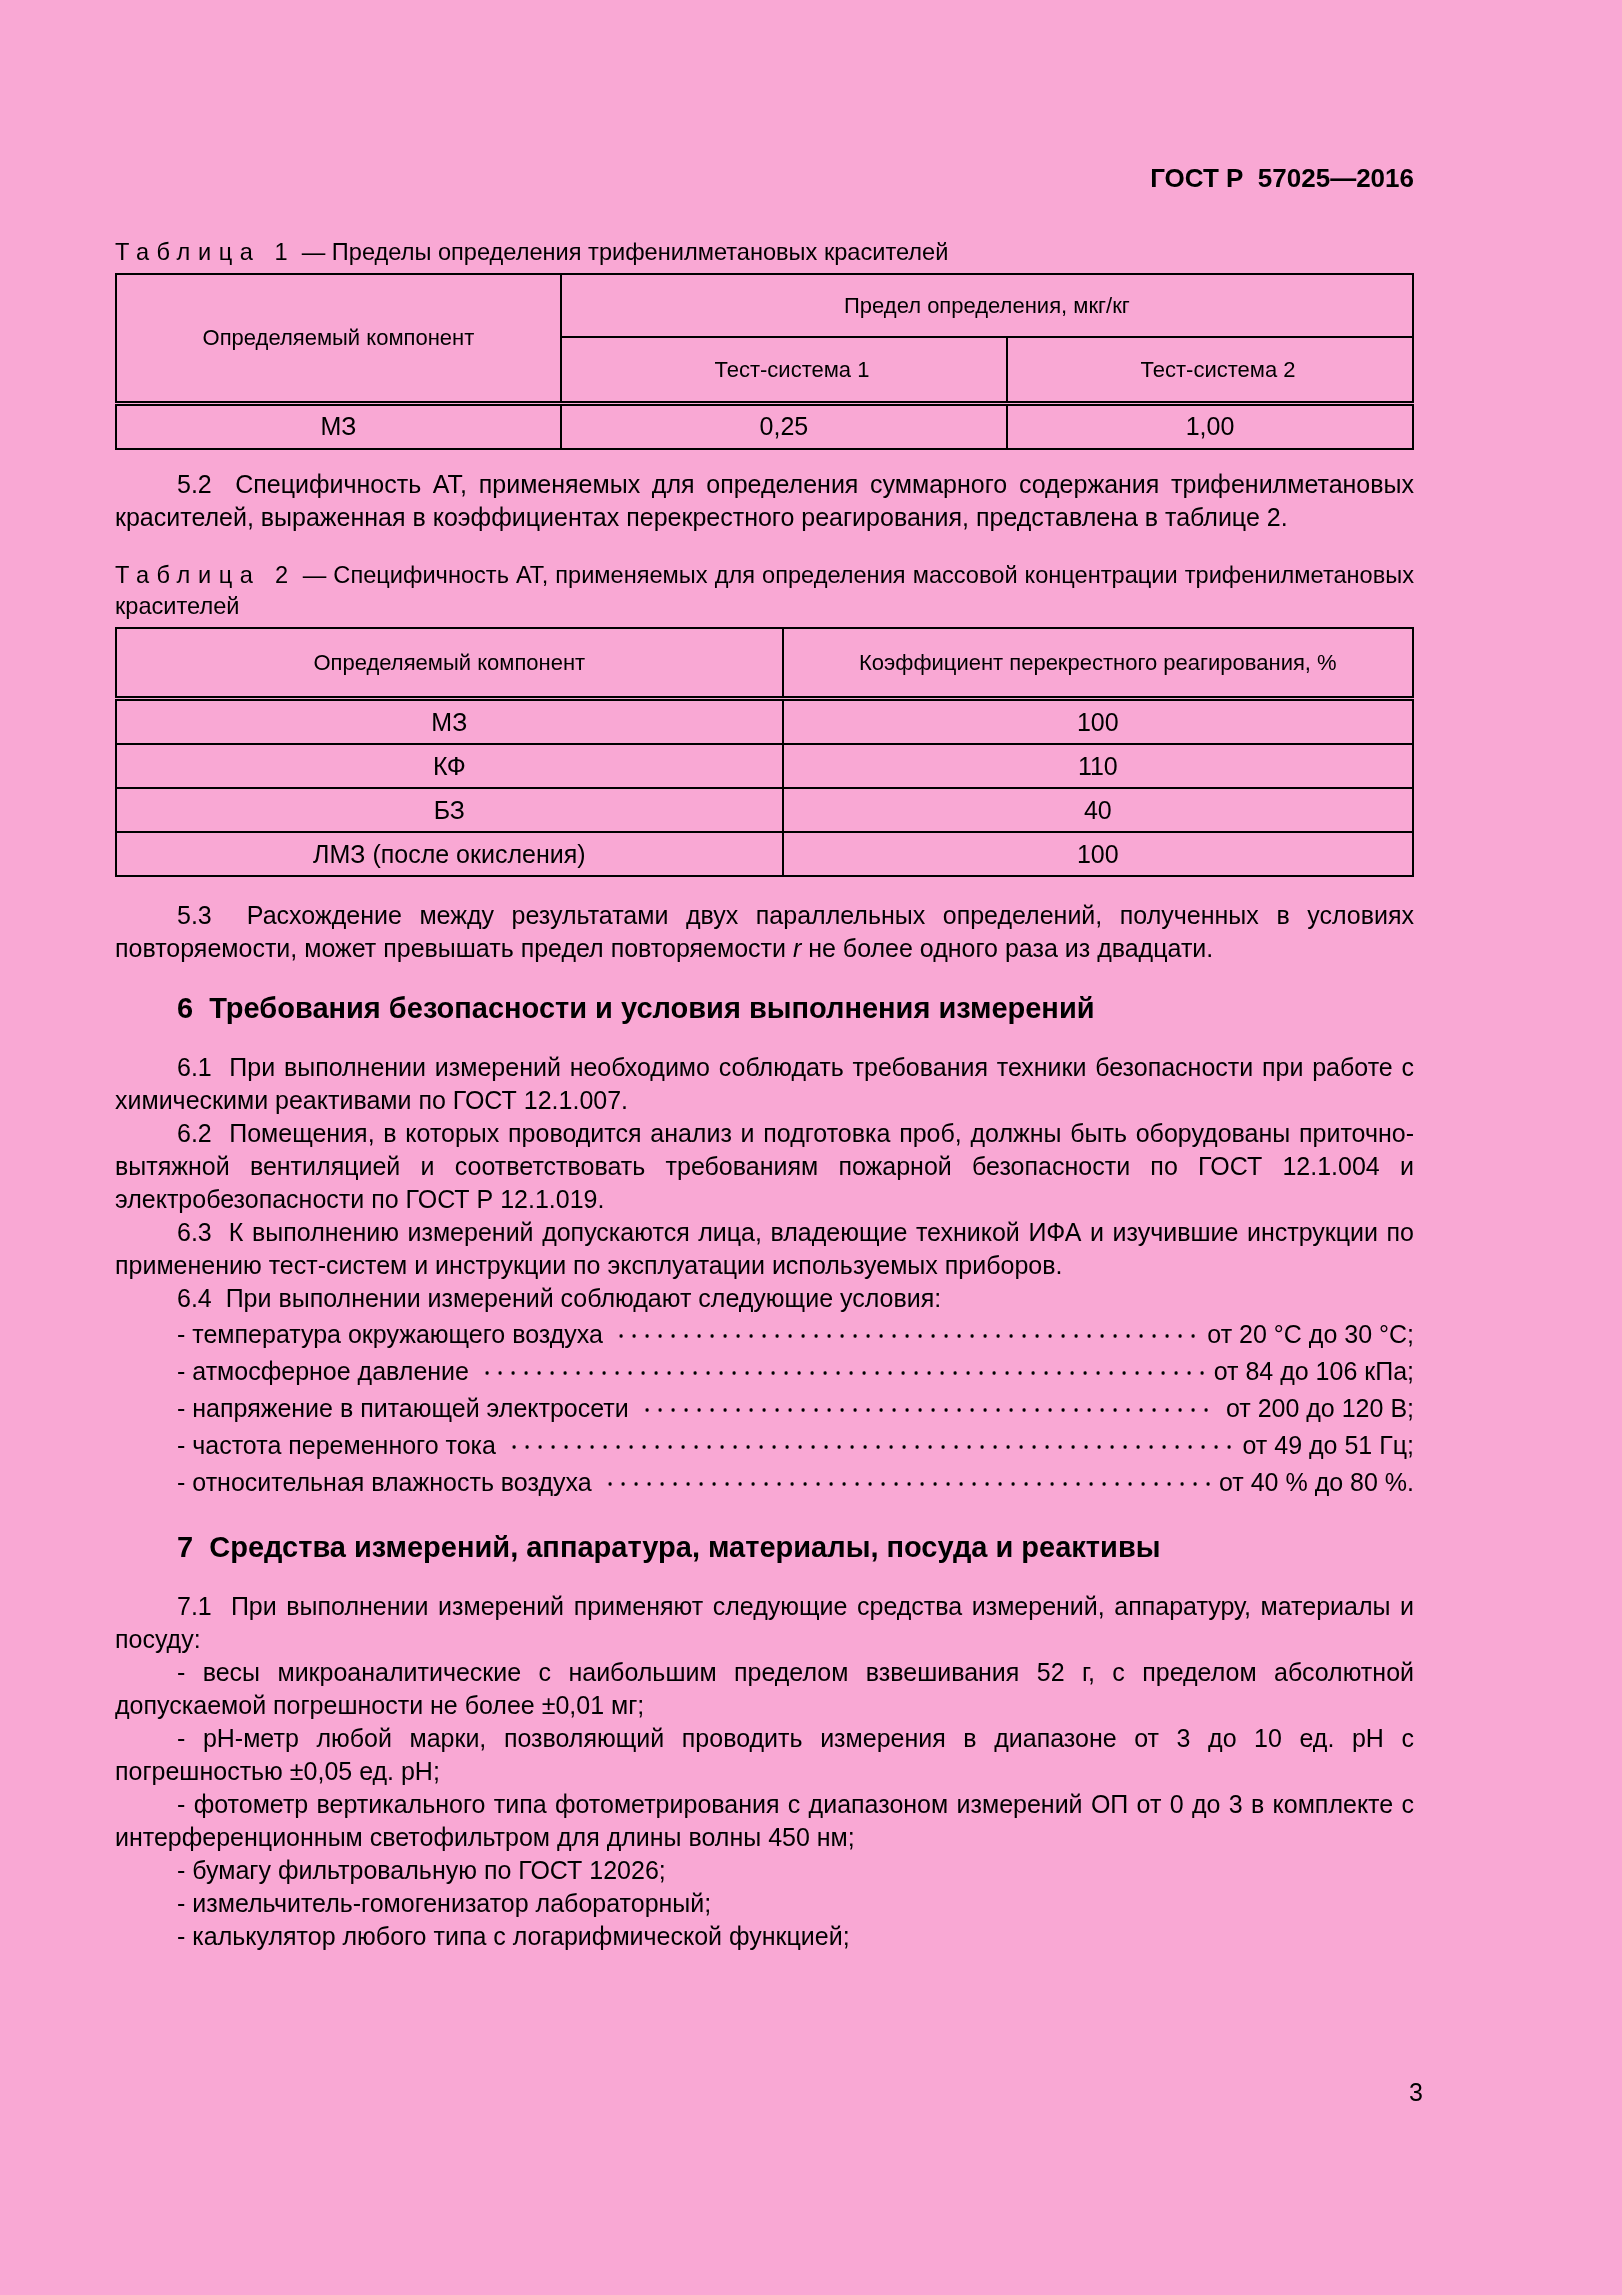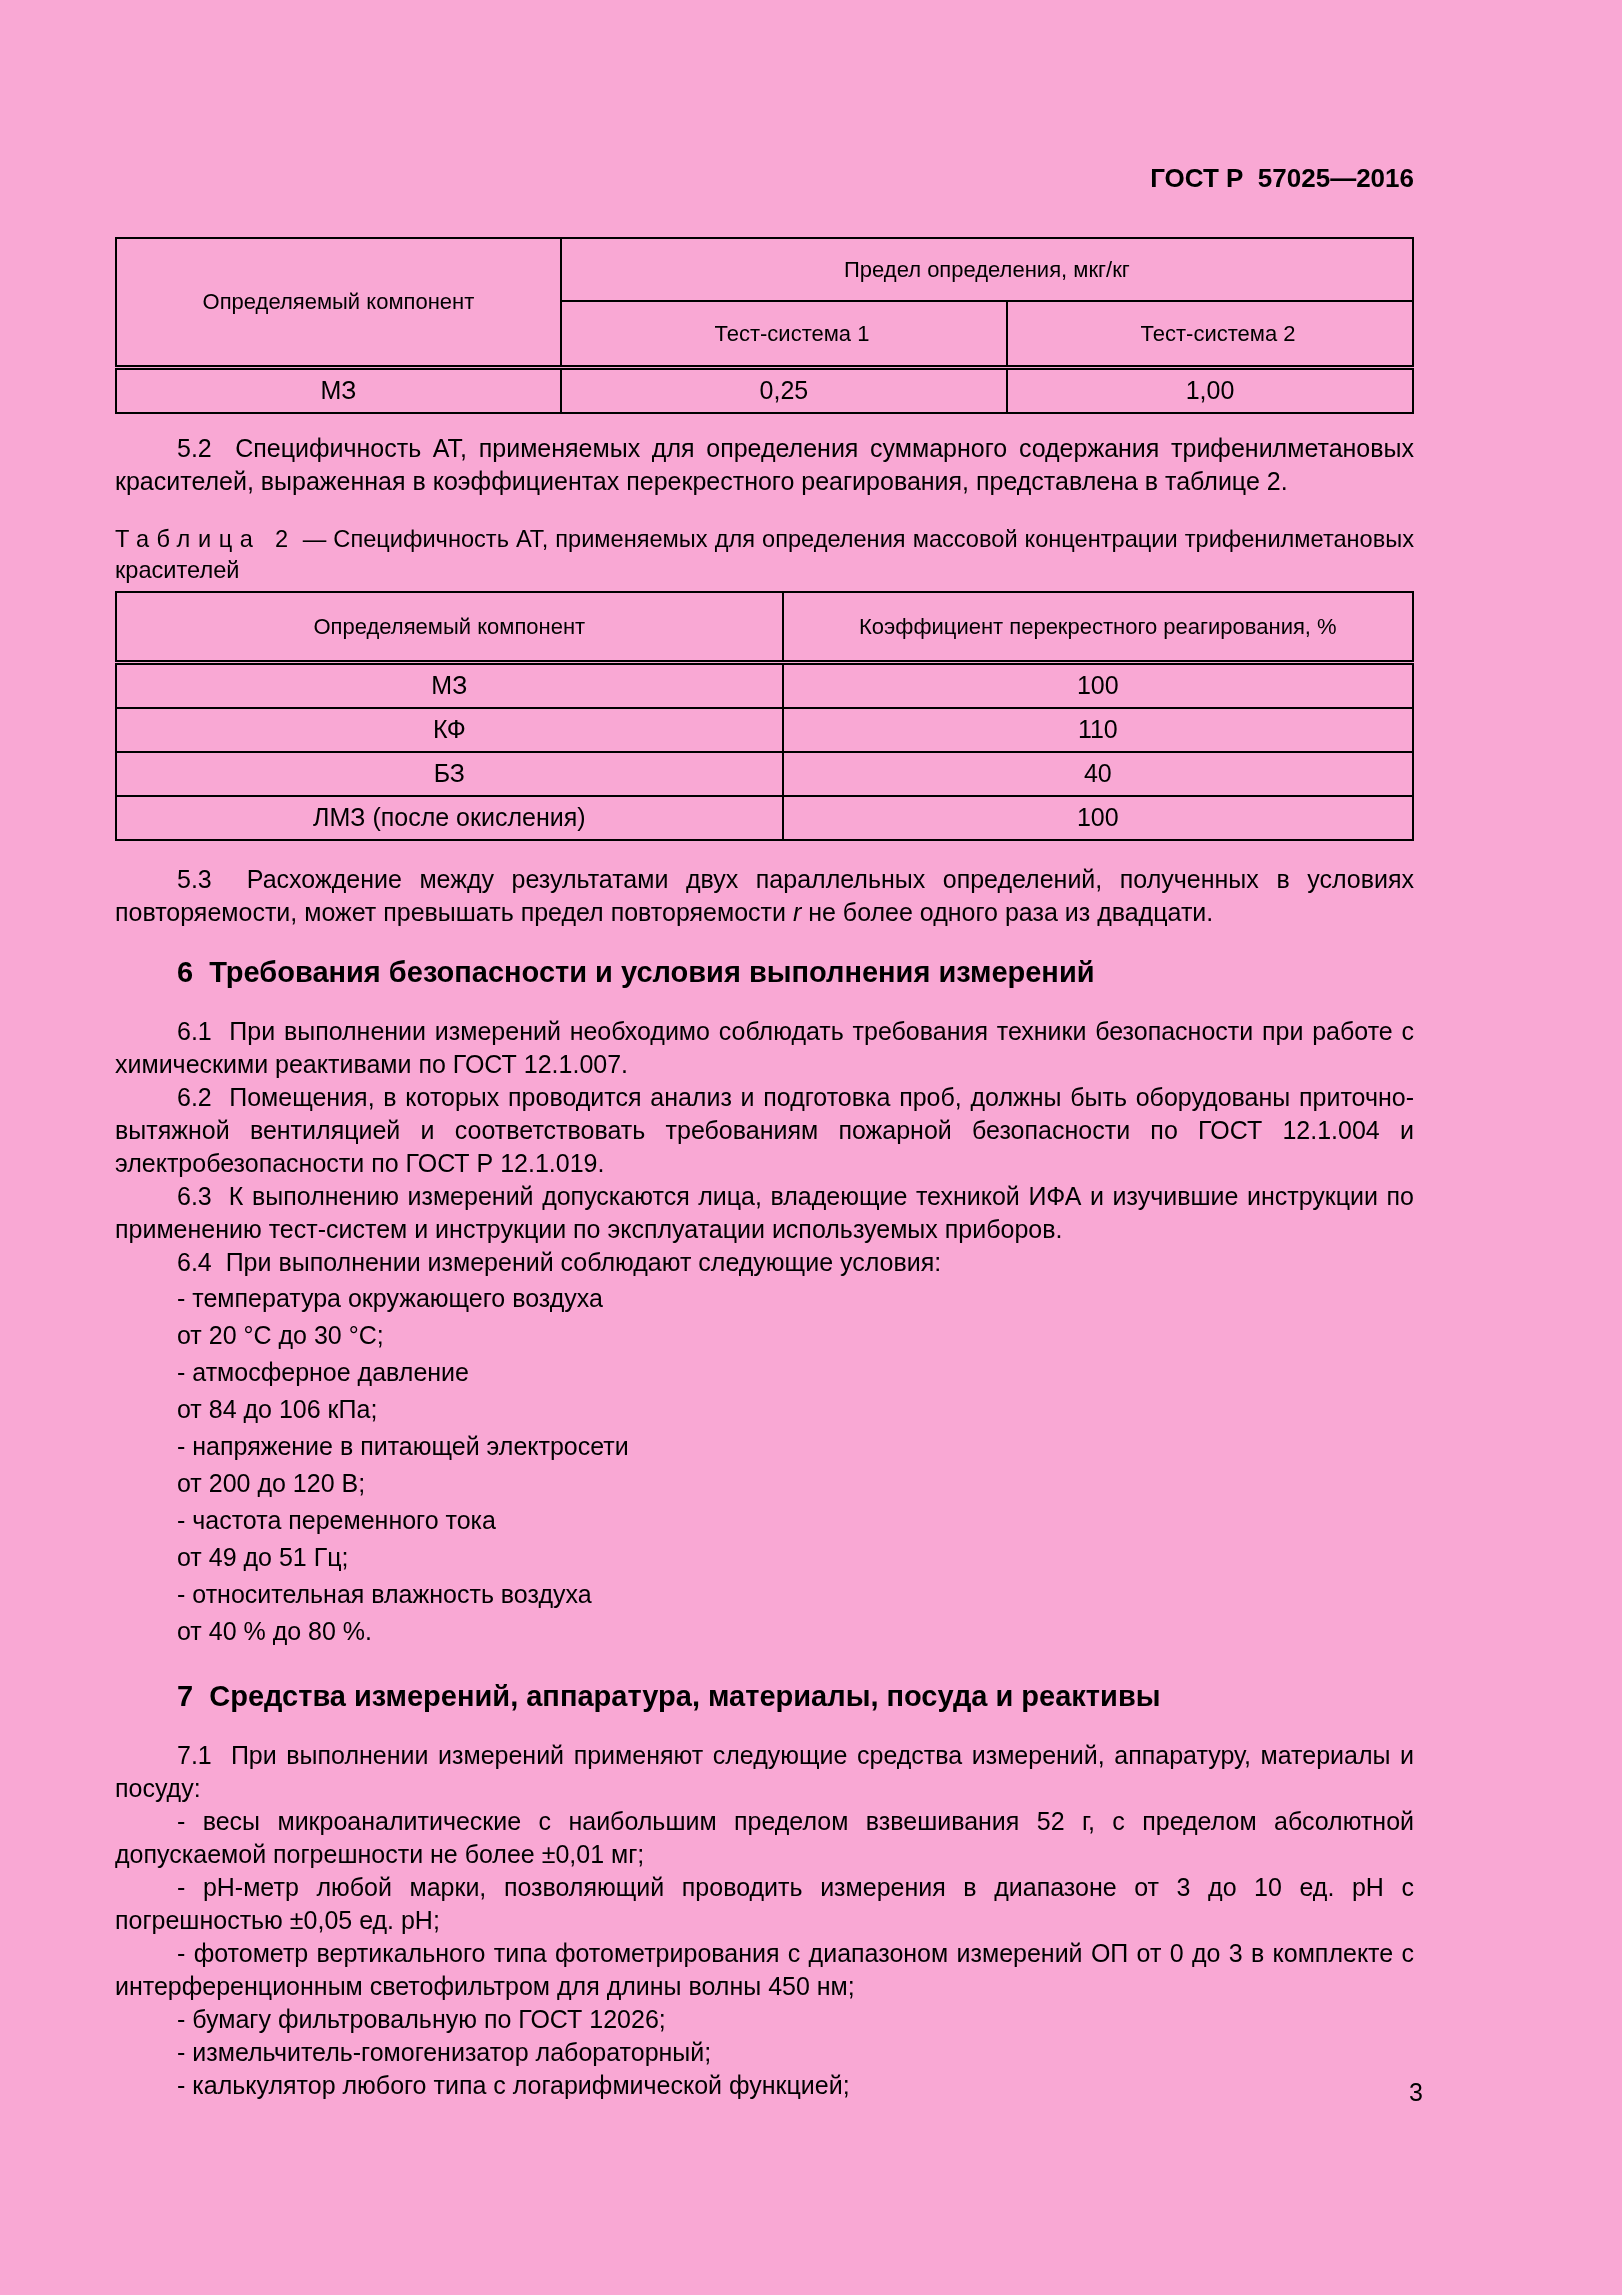--- a/index.html
+++ b/index.html
@@ -58,24 +58,23 @@
     font-size: 29px;
     font-weight: 700;
     line-height: 34px;
     padding-left: 62px;
     margin: 0 0 26px 0;
   }
   .it { font-style: italic; }
   .cond-list { margin: 1.3px 0 29px 0; }
   .cond-row {
     display: flex;
-    align-items: flex-start;
+    align-items: flex-end;
     line-height: 37px;
     padding-left: 62px;
-    flex-direction: column;
   }
   .cond-label { white-space: nowrap; }
   .cond-value { white-space: nowrap; }
   .cond-leader {
     flex: 1 1 auto;
     align-self: stretch;
     margin: 0 9.2px;
     background-image: radial-gradient(circle, #000 1.5px, transparent 1.9px);
     background-size: 13px 7.9px;
     background-repeat: repeat-x;
@@ -88,20 +87,21 @@
     font-size: 25px;
   }
 </style>
 </head>
 <body>
 
 <div class="page">
 
   <div class="doc-header">ГОСТ Р&nbsp;&nbsp;57025—2016</div>
 
+  <p class="tcaption"><span class="spaced">Таблица 1</span> <span>— Пределы определения трифенилметановых красителей</span></p>
 
   <table class="t1">
     <colgroup>
       <col style="width:34.3%">
       <col style="width:34.4%">
       <col style="width:31.3%">
     </colgroup>
     <tbody>
       <tr class="r-span">
         <td rowspan="2">Определяемый компонент</td>

